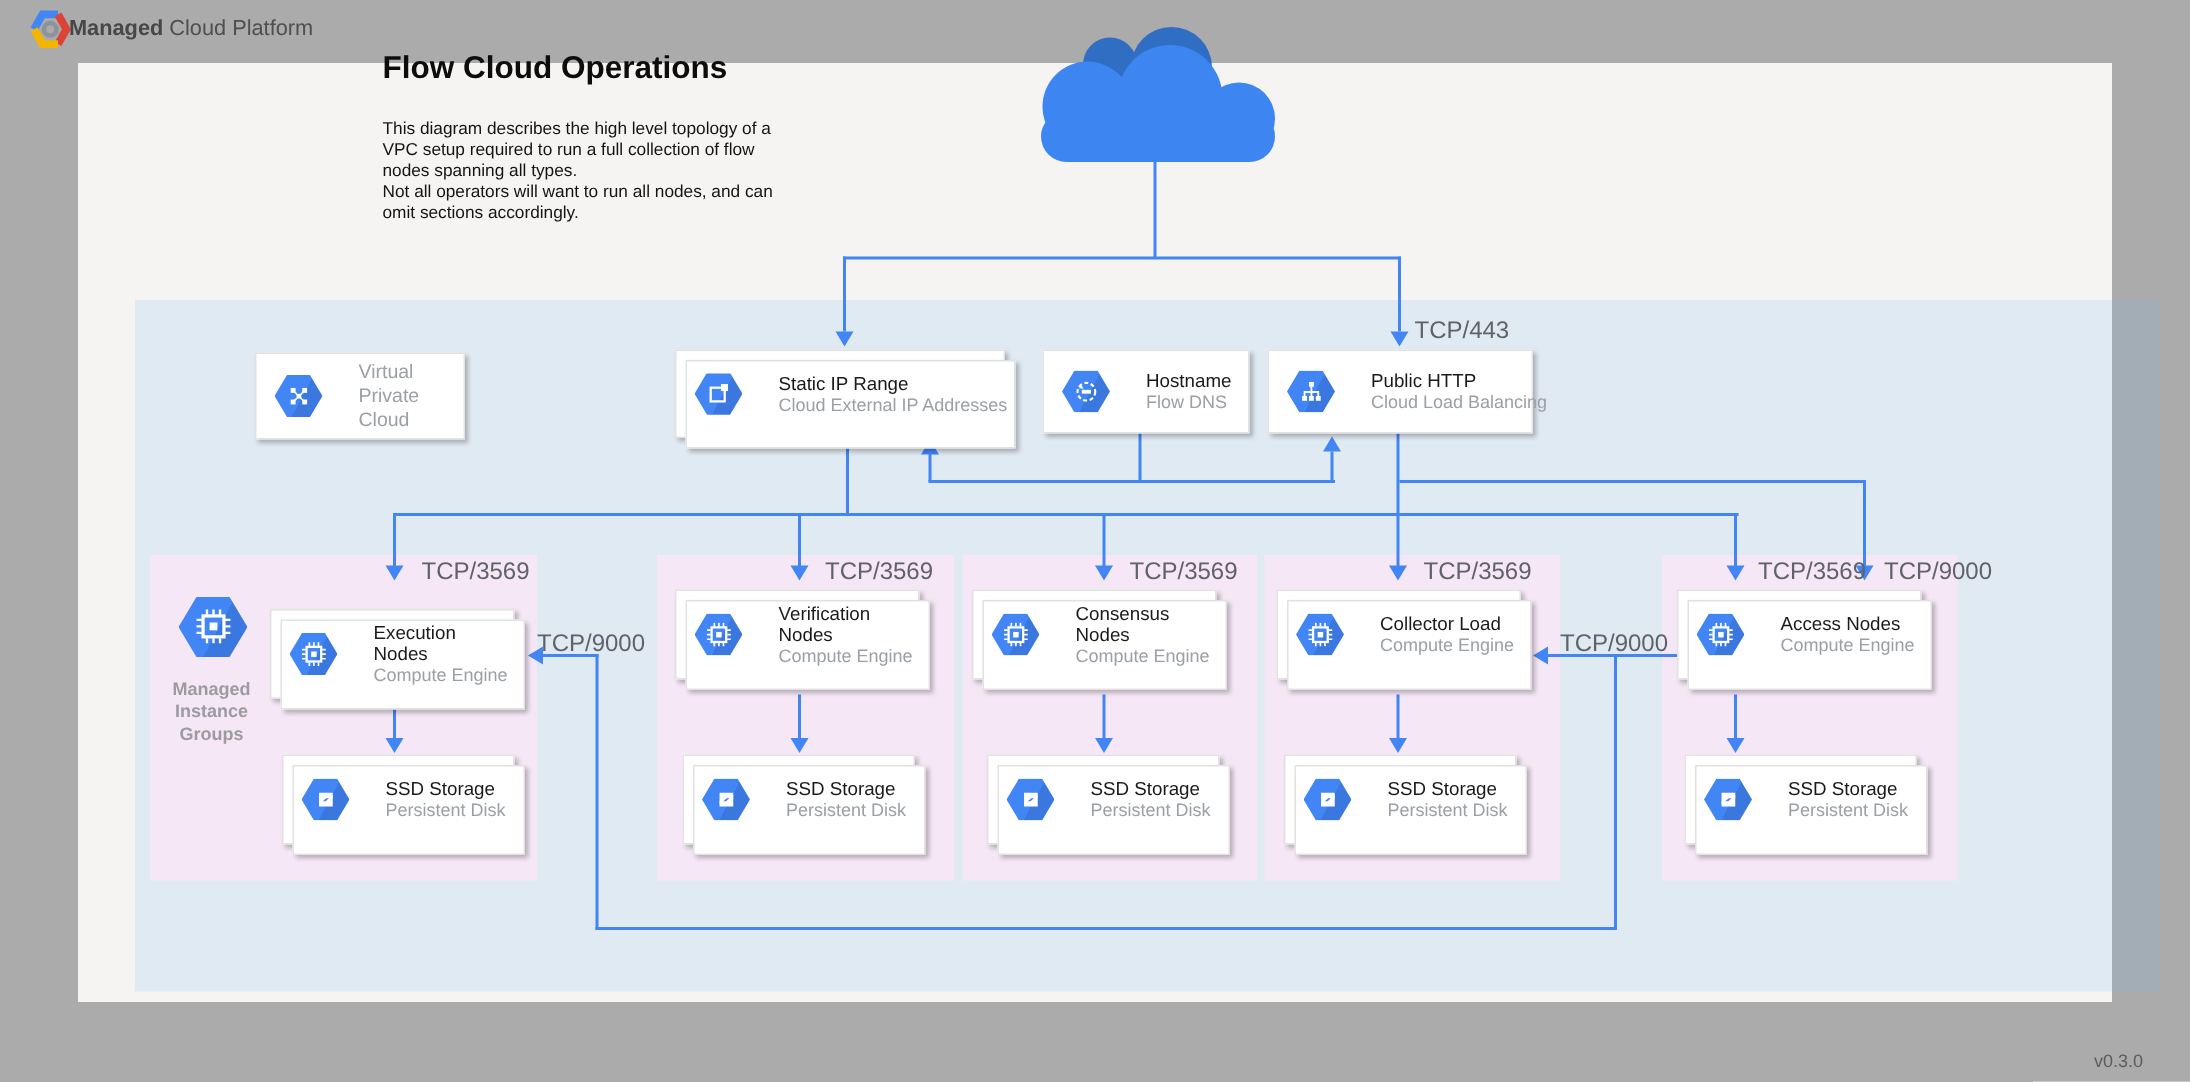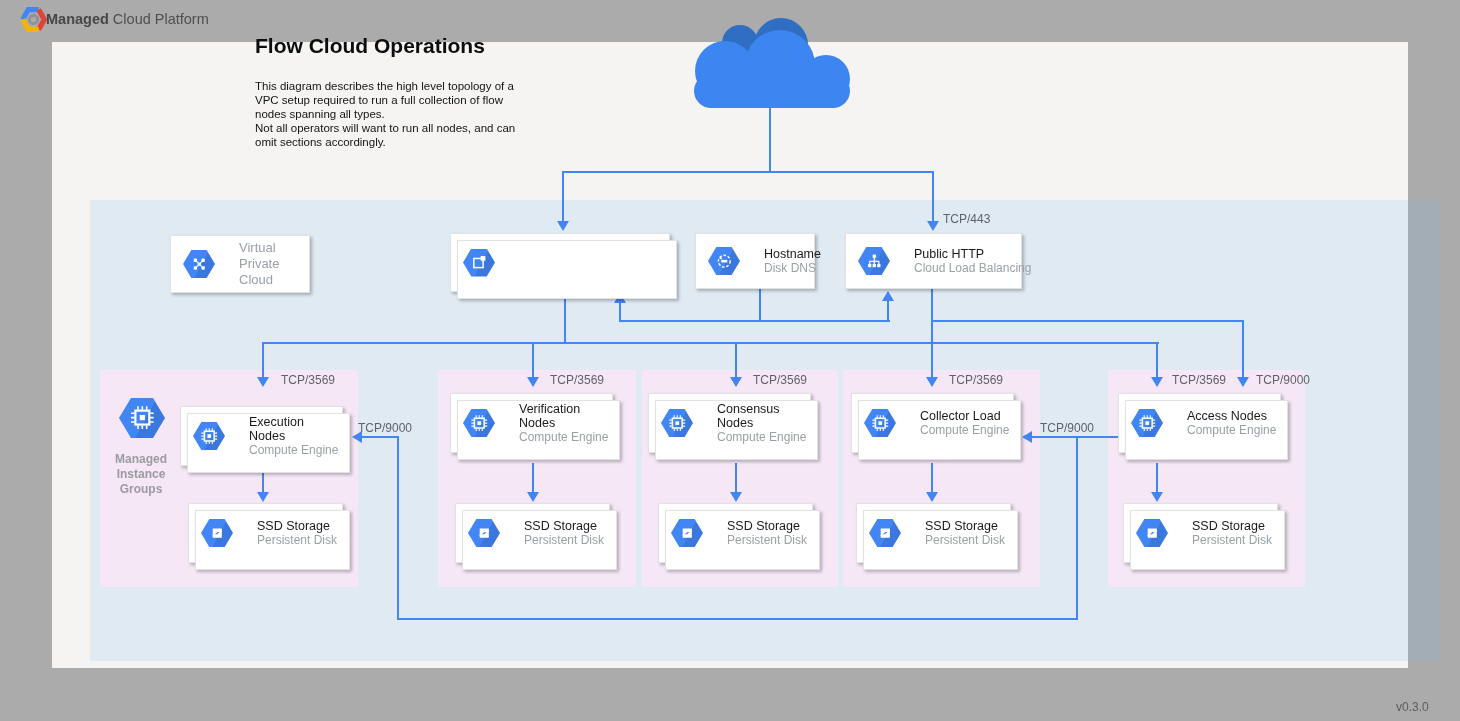--- a/index.html
+++ b/index.html
@@ -35,21 +35,21 @@
   #mig-hex{left:119px;top:398px;width:46px;height:40px;z-index:3;}
   #mig-label{left:96px;top:452px;width:90px;text-align:center;font-size:12px;font-weight:700;
              line-height:15px;color:#9b9ba0;white-space:pre-line;z-index:3;}
   
   .hl,.vl{position:absolute;background:#4285f4;z-index:3;}
   .hl{height:2px;}.vl{width:2px;}
   .td,.tu,.tl{position:absolute;width:0;height:0;z-index:3;}
   .td{border-left:6px solid transparent;border-right:6px solid transparent;border-top:10px solid #4285f4;}
   .tu{border-left:6px solid transparent;border-right:6px solid transparent;border-bottom:10px solid #4285f4;}
   .tl{border-top:6px solid transparent;border-bottom:6px solid transparent;border-right:10px solid #4285f4;}
-  .plabel{position:absolute;font-size:12px;color:#5f6368;z-index:5;white-space:nowrap;}
+  .plabel{position:absolute;font-size:16px;color:#5f6368;z-index:5;white-space:nowrap;}
 </style>
 </head>
 <body>
 
 <div class="abs" id="page"></div>
 <div class="abs" id="vpc-region"></div>
 
 <svg class="abs" style="left:20px;top:6px;z-index:6" width="27" height="27" viewBox="0 0 24 26">
   <path d="M1.6 13 L7 3.4 L17 3.4" fill="none" stroke="#4285f4" stroke-width="5"></path>
   <path d="M17 3.4 L22.4 13 L17 22.6" fill="none" stroke="#db4437" stroke-width="5"></path>
@@ -174,32 +174,36 @@
 Private Cloud</div>
     </div>
 </div>
 <div class="card stacked" style="left:450px;top:233px;width:220px;height:59px">
   <span class="hex">
       <svg viewBox="0 0 16 16">
         <rect x="2.6" y="4.4" width="9.2" height="9" fill="none" stroke="#fff" stroke-width="1.5"></rect>
         <rect x="9.4" y="2" width="4.6" height="4.6" fill="#fff"></rect>
       </svg>
     </span>
-</div>
-<div class="card" style="left:695px;top:233px;width:120px;height:56px">
+  <div class="ct">
+    <div class="t">Static IP Range</div>
+    <div class="s">Cloud External IP Addresses</div>
+  </div>
+</div>
+<div class="card" style="left:695px;top:233px;width:138px;height:56px">
   <span class="hex">
       <svg viewBox="0 0 16 16">
         <circle cx="8" cy="8" r="5.8" fill="none" stroke="#fff" stroke-width="1.4" stroke-dasharray="2.6 1.7"></circle>
         <path d="M4.6 3.2l-1.4 2.6 2.9.3z" fill="#fff"></path>
         <rect x="5" y="6.8" width="6" height="2.5" fill="#fff"></rect>
       </svg>
     </span>
   <div class="ct">
     <div class="t">Hostname</div>
-    <div class="s">Disk DNS</div>
+    <div class="s">Flow DNS</div>
   </div>
 </div>
 <div class="card" style="left:845px;top:233px;width:177px;height:56px">
   <span class="hex">
       <svg viewBox="0 0 16 16">
         <g stroke="#fff" stroke-width="1.2" fill="none">
           <path d="M8 4.6v3.2M3.5 11.2V8.2h9v3M8 8.2v3"></path>
         </g>
         <rect x="6.4" y="1.6" width="3.2" height="3.2" fill="#fff"></rect>
         <rect x="1.9" y="10.8" width="3.2" height="3.2" fill="#fff"></rect>

